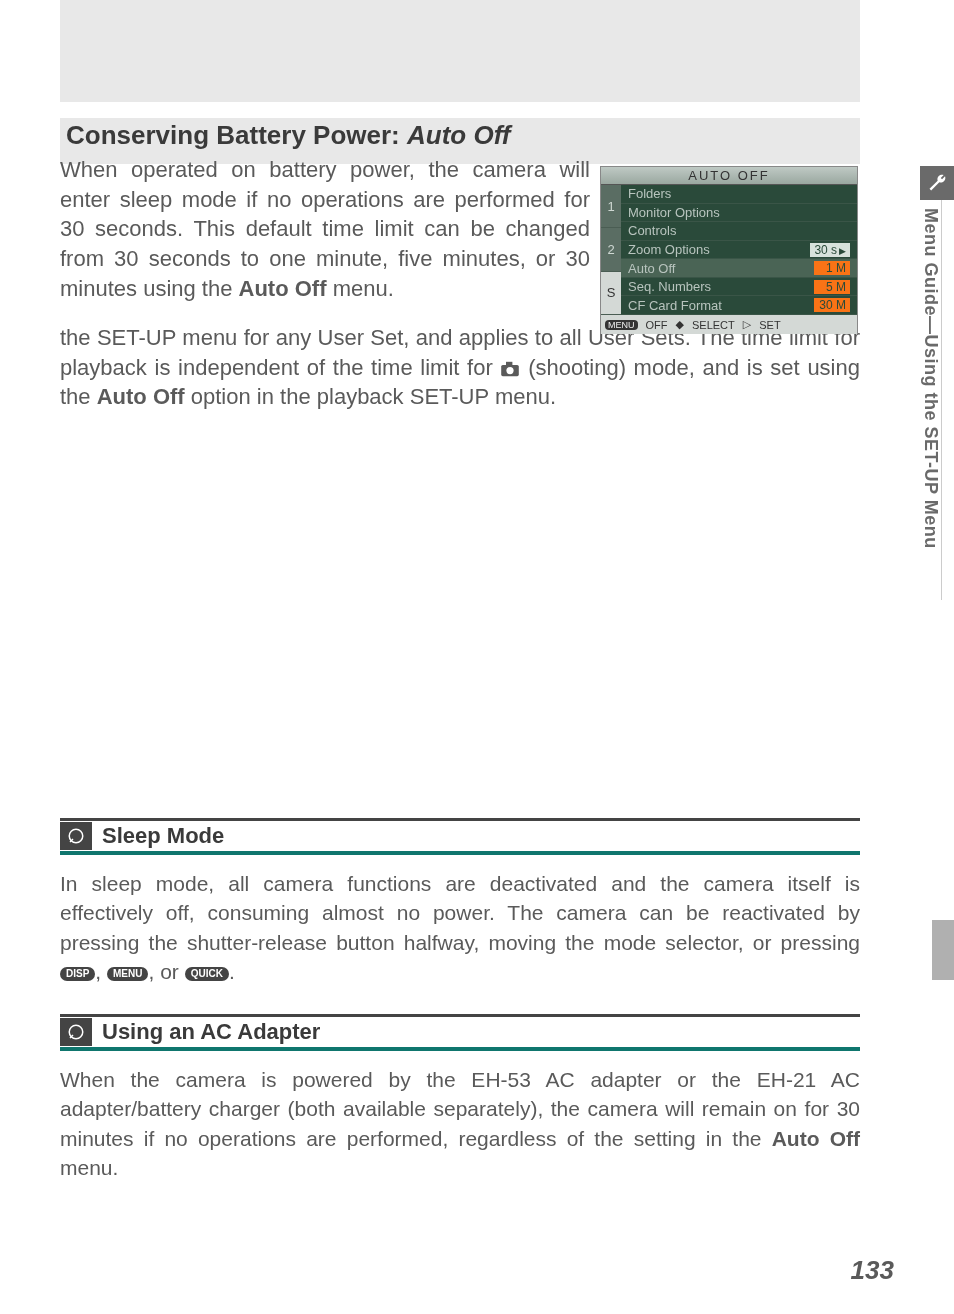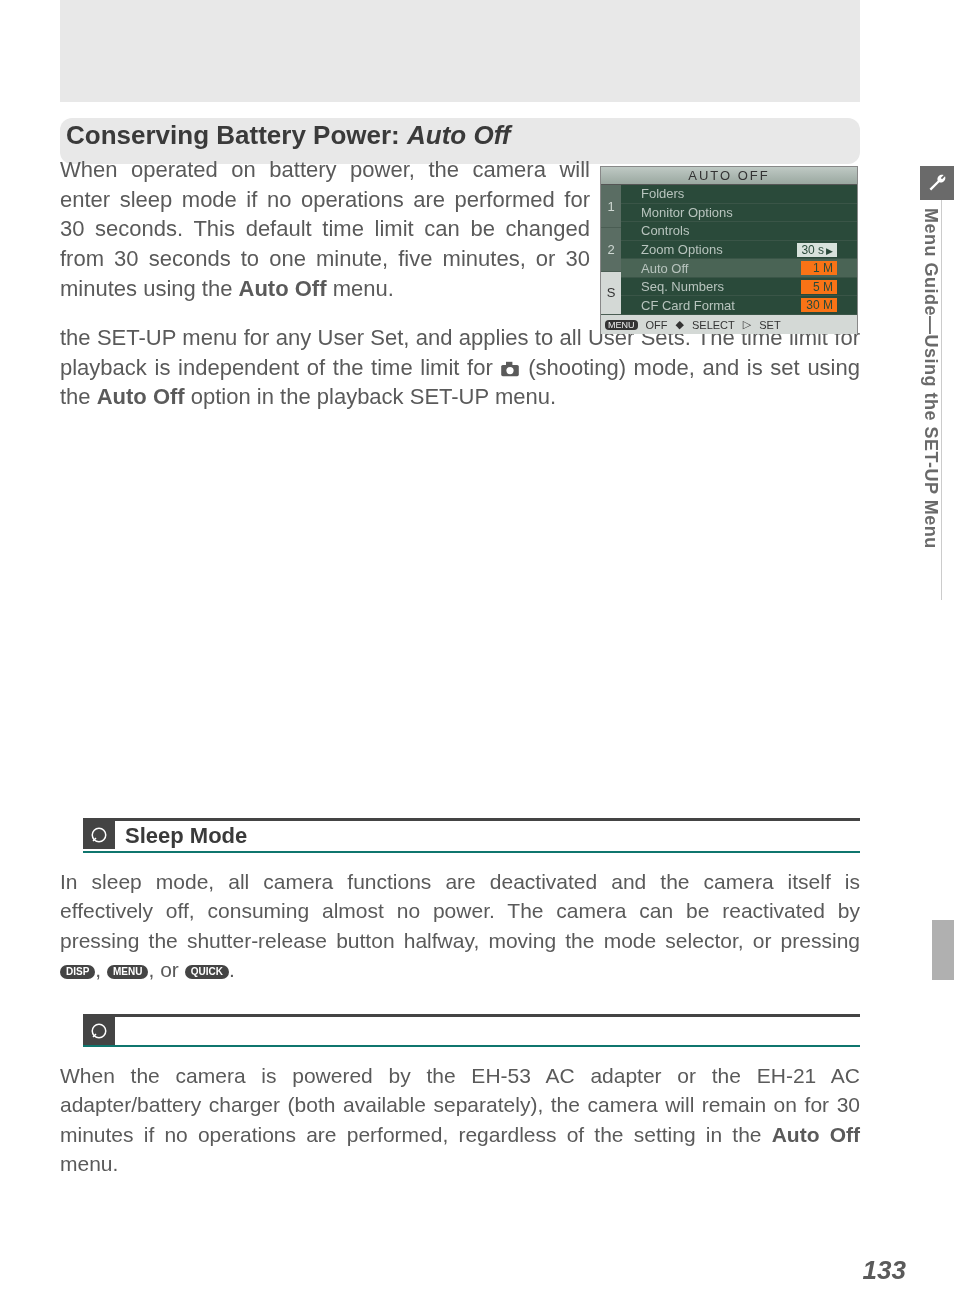--- a/index.html
+++ b/index.html
@@ -22,21 +22,20 @@
   .section-heading {
     position: absolute;
     left: 60px;
     top: 118px;
     width: 800px;
     background: #e8e8e8;
     padding: 2px 6px 13px 6px;
     font-weight: bold;
     color: #3a3a3a;
     font-size: 26px;
-    border-radius: 12px;
   }
   .section-heading .em { font-style: italic; }
   .body-para {
     position: absolute;
     left: 60px;
     width: 800px;
     font-size: 22px;
     line-height: 1.35;
     color: #5a5a5a;
     text-align: justify;
@@ -89,21 +88,21 @@
     color: #cfd8d3;
     font-size: 13px;
   }
   .menu-sidebar div { flex:1; display:flex; align-items:center; justify-content:center; border-bottom:1px solid #4a5d53;}
   .menu-sidebar div.active { background:#d4d9d6; color:#333; }
   .menu-list { flex:1; display:flex; flex-direction:column; }
   .menu-item {
     flex:1;
     display:flex;
     align-items:center;
-    padding: 0 20px;
+    padding: 0 7px;
     color:#b8c4be;
     font-size:13px;
     border-bottom:1px solid #3a5547;
     justify-content: space-between;
   }
   .menu-item.selected-row { background:#4a6455; }
   .menu-item .val {
     background:#f97316;
     color:#2a4a3a;
     padding: 0 4px;
@@ -174,24 +173,23 @@
   
   .callout {
     position: absolute;
     left: 60px;
     width: 800px;
   }
   .callout.c1 { top: 818px; }
   .callout.c2 { top: 1014px; }
   .callout-header {
     border-top: 3px solid #444;
-    border-bottom: 2px solid #0f766e;
+    border-bottom: 4px solid #0f766e;
     display: flex;
-    align-items: flex-start;
-    margin-left: 23px;
+    align-items: center;
   }
   .callout-header .hicon {
     width: 32px; height: 28px;
     background: #444;
     display:flex; align-items:center; justify-content:center;
     margin-right: 10px;
   }
   .callout-header .htitle {
     font-weight: bold;
     color: #3a3a3a;
@@ -212,21 +210,21 @@
     border-radius: 9px;
     font-size: 10px;
     padding: 2px 6px;
     vertical-align: middle;
     font-weight: bold;
     line-height: 1;
   }
 
   .page-number {
     position: absolute;
-    right: 48px;
+    right: 60px;
     bottom: 28px;
     font-size: 26px;
     font-style: italic;
     font-weight: bold;
     color: #5a5a5a;
   }
 </style>
 </head>
 <body>
 
@@ -327,19 +325,20 @@
 </div>
 
 <div class="callout c2">
   <div class="callout-header">
     <div class="hicon">
       <svg viewBox="0 0 24 24" width="18" height="18">
           <circle cx="12" cy="12" r="9" fill="none" stroke="#fff" stroke-width="2"></circle>
           <path d="M4 20 L8 16" stroke="#fff" stroke-width="2"></path>
         </svg>
     </div>
+    <div class="htitle">Using an AC Adapter</div>
   </div>
   <div class="callout-body">
     <span>When the camera is powered by the EH-53 AC adapter or the EH-21 AC adapter/battery charger (both available separately), the camera will remain on for 30 minutes if no operations are performed, regardless of the setting in the </span><b>Auto Off</b><span> menu.</span>
   </div>
 </div>
 
 <div class="page-number">133</div>
 
 </body></html>

